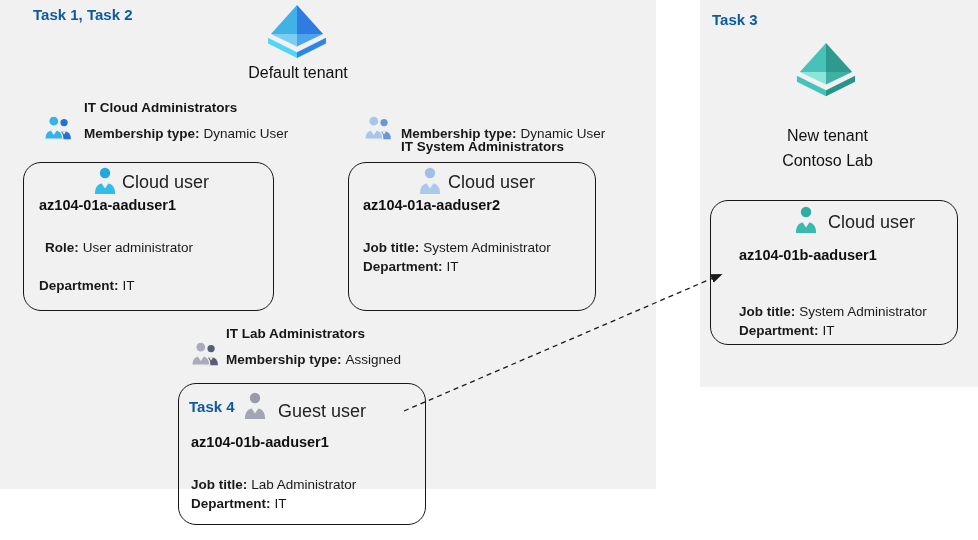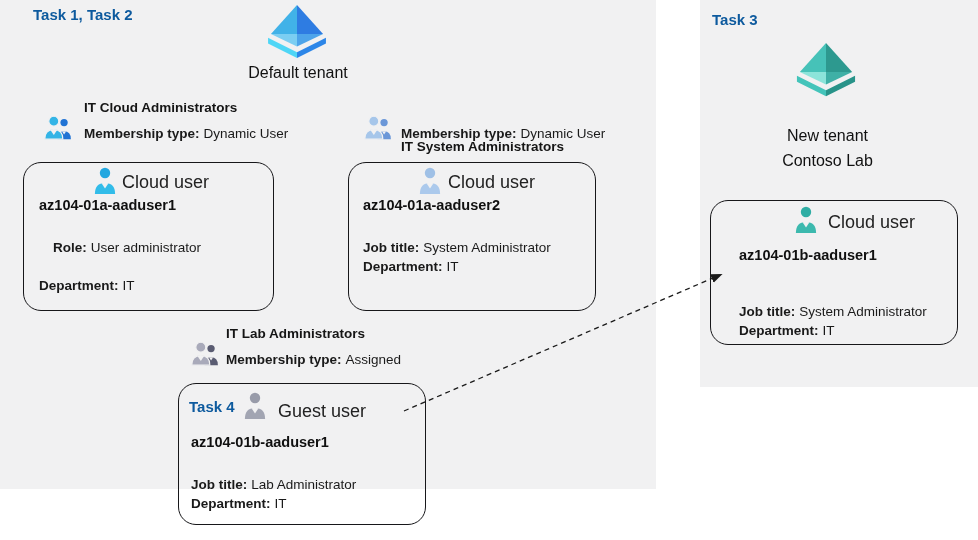--- a/index.html
+++ b/index.html
@@ -63,21 +63,21 @@
   <div class="card" style="left:23px;top:162px;width:249px;height:147px;">
     <div class="icon" style="left:69px;top:4px;">
       <svg viewBox="0 0 24 28" width="24" height="27" aria-hidden="true">
         <circle cx="12" cy="6.2" r="5.4" fill="#23a7e0"></circle>
         <path d="M1.5 28 Q1.5 16.5 12 16.5 Q22.5 16.5 22.5 28 Z" fill="#32bce9"></path>
         <path d="M8.4 16.9 L12 22.3 L15.6 16.9 Q12 15.7 8.4 16.9 Z" fill="#f1f1f2"></path>
       </svg>
     </div>
     <div class="user-type" style="left:98px;top:9px;">Cloud user</div>
     <div class="user-name" style="left:15px;top:34px;">az104-01a-aaduser1</div>
-    <div class="field" style="left:29px;top:77px;">
+    <div class="field" style="left:21px;top:77px;">
       <span class="lbl">Role:</span><span class="val">User administrator</span>
     </div>
     <div class="field" style="left:15px;top:115px;">
       <span class="lbl">Department:</span><span class="val">IT</span>
     </div>
   </div>
 
   <div class="icon" style="left:364px;top:114px;">
     <svg viewBox="0 0 30 26" width="28" height="26" aria-hidden="true">
       <circle cx="21.5" cy="8.2" r="3.9" fill="#6b97d8"></circle>

